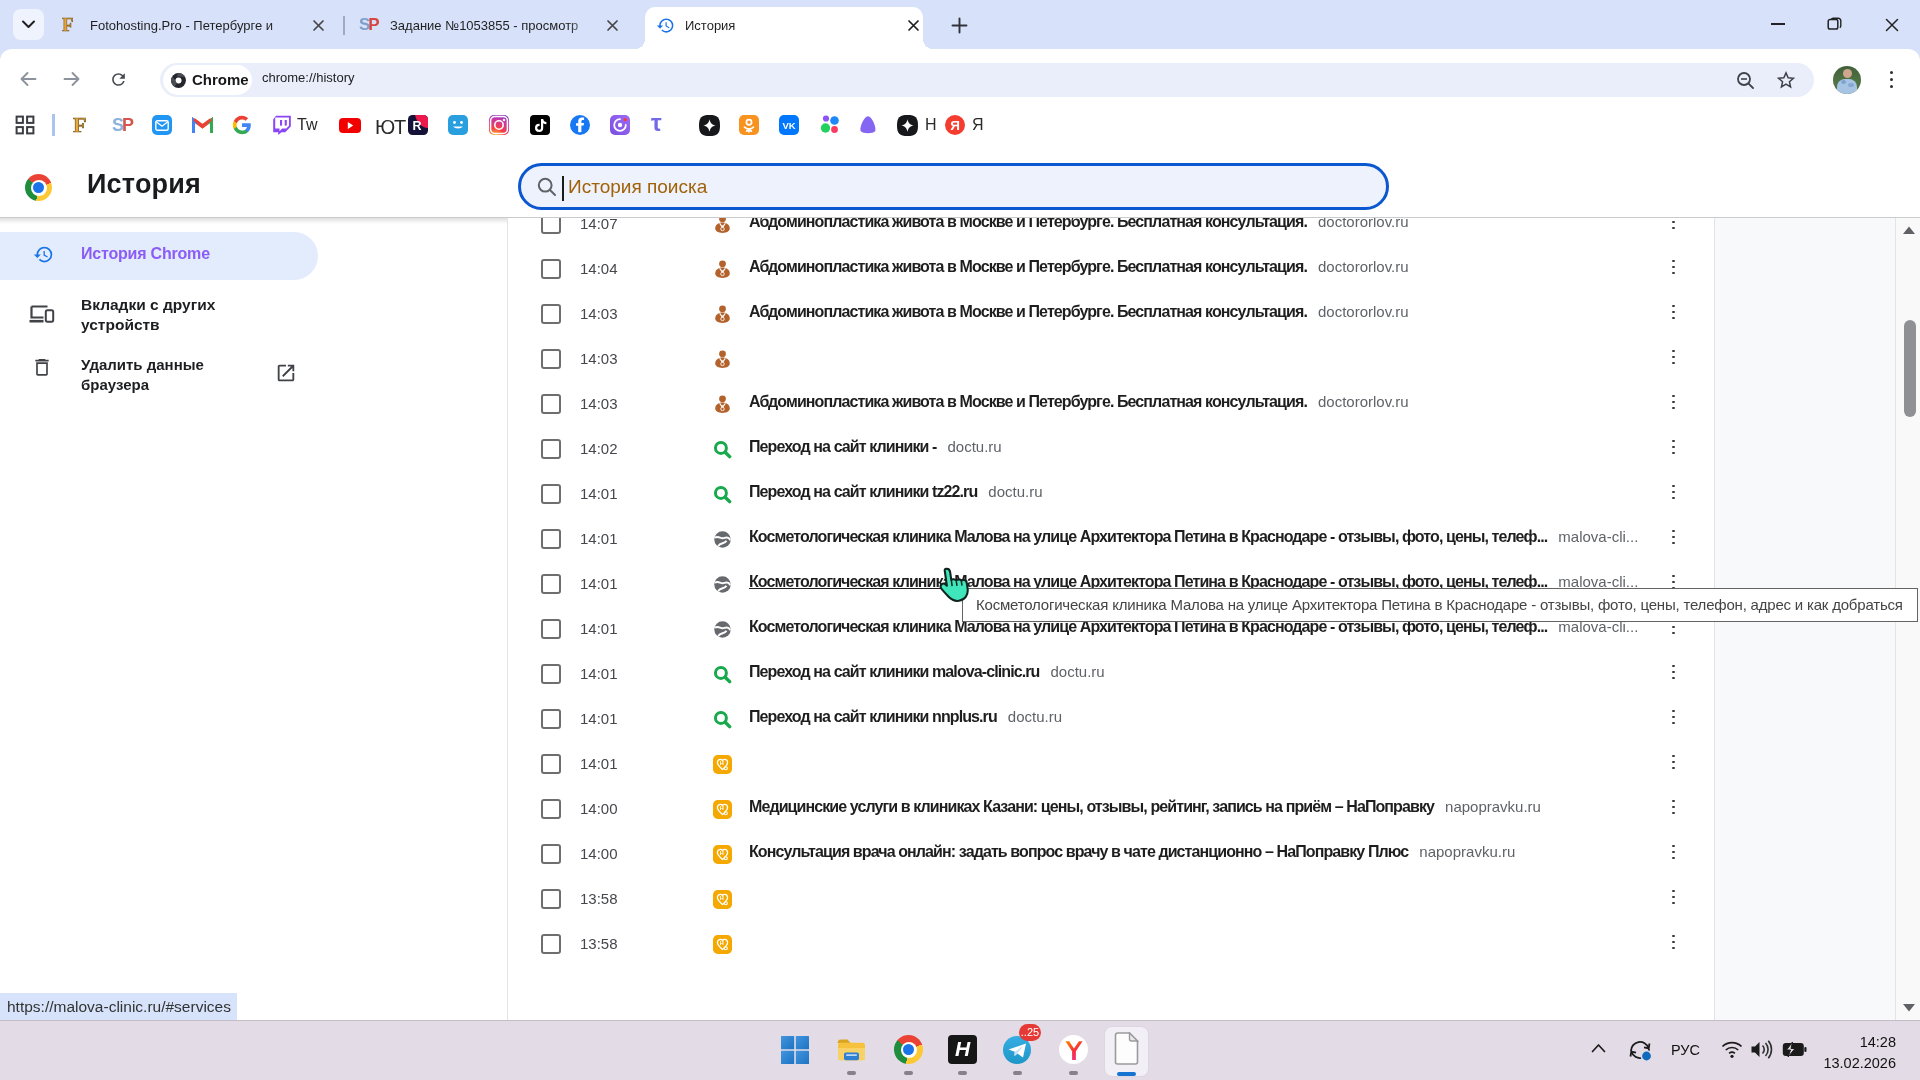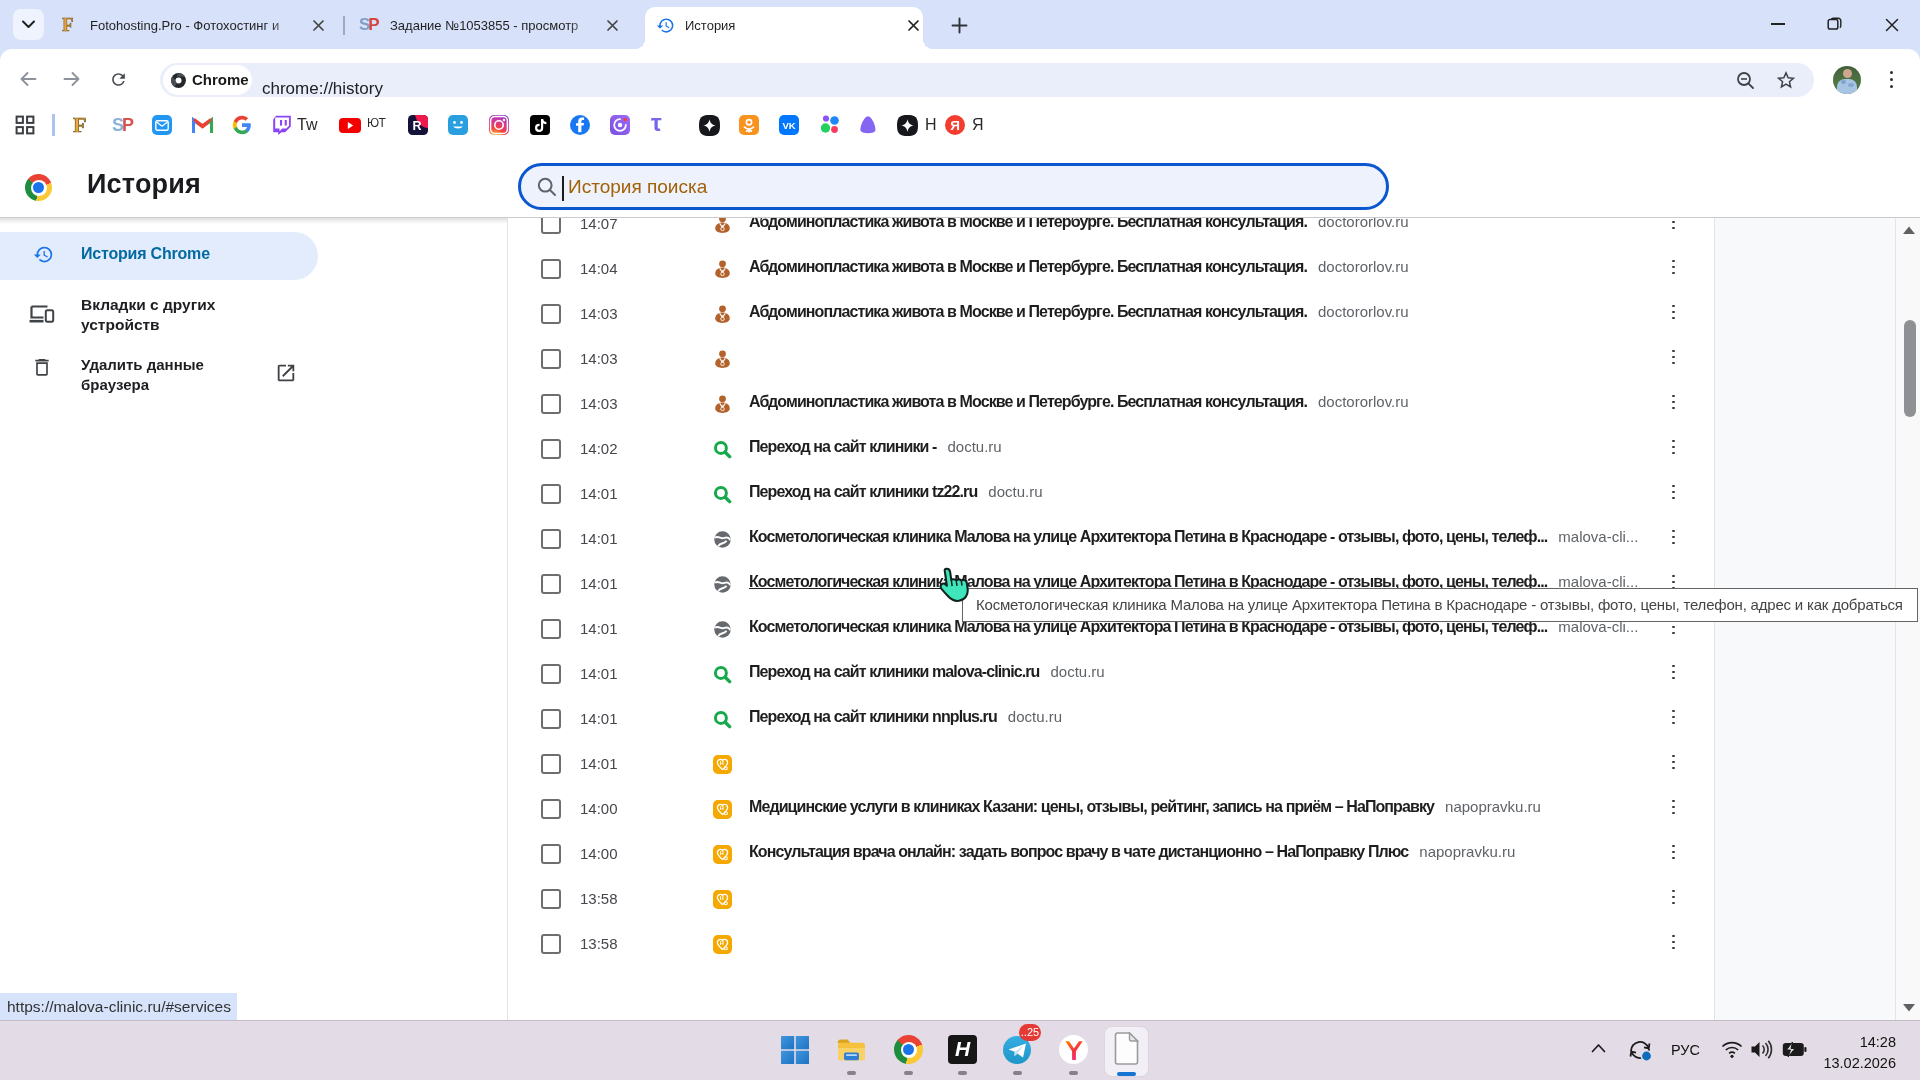--- a/index.html
+++ b/index.html
@@ -40,21 +40,21 @@
 <div id="page">
   <div class="abs" id="tabstrip">
     <div class="abs" style="left:13px;top:9px;width:31px;height:31px;border-radius:8px;background:#eef3fd;"></div>
     <svg class="abs" style="left:21px;top:19px;" width="15" height="11" viewBox="0 0 15 11">
         <path d="M2 2.5 L7.5 8 L13 2.5" stroke="#1f1f1f" stroke-width="2" fill="none" stroke-linecap="round" stroke-linejoin="round"></path>
       </svg>
 
     <svg class="abs" style="left:62px;top:16px;" width="17" height="19" viewBox="0 0 17 19">
         <text x="0" y="15" font-family="Liberation Serif" font-size="19" font-weight="bold" fill="#e8a33d" stroke="#7a5a1a" stroke-width="0.6">F</text>
       </svg>
-    <div class="abs tabtitle" style="left:90px;width:212px;-webkit-mask-image:linear-gradient(90deg,#000 85%,transparent 98%);">Fotohosting.Pro - Фотохостинг и</div>
+    <div class="abs tabtitle" style="left:90px;width:212px;-webkit-mask-image:linear-gradient(90deg,#000 85%,transparent 98%);">Fotohosting.Pro - Петербурге и</div>
     <svg class="abs" style="left:312px;top:19px;" width="13" height="13" viewBox="0 0 13 13">
         <path d="M2 2 L11 11 M11 2 L2 11" stroke="#454545" stroke-width="1.7" stroke-linecap="round"></path>
       </svg>
     <div class="abs" style="left:343px;top:16px;width:2px;height:19px;background:#9daac6;"></div>
 
     <div class="abs" style="left:359px;top:15px;width:22px;height:21px;font-size:17px;font-weight:bold;"><span style="color:#7f9ec8;">S</span><span style="color:#d64541;margin-left:-2px;">P</span></div>
     <div class="abs tabtitle" style="left:390px;width:210px;-webkit-mask-image:linear-gradient(90deg,#000 85%,transparent 98%);">Задание №1053855 - просмотр</div>
     <svg class="abs" style="left:606px;top:19px;" width="13" height="13" viewBox="0 0 13 13">
         <path d="M2 2 L11 11 M11 2 L2 11" stroke="#454545" stroke-width="1.7" stroke-linecap="round"></path>
       </svg>
@@ -96,21 +96,21 @@
       </svg>
     <div class="abs" id="omnibox"></div>
     <div class="abs" id="chip"></div>
     <svg class="abs" style="left:170px;top:72px;" width="17" height="17" viewBox="0 0 48 48">
         <circle cx="24" cy="24" r="21" fill="#23262b"></circle>
         <circle cx="24" cy="24" r="8.5" fill="#fff"></circle>
         <path d="M24 3 a21 21 0 0 1 18.2 10.5 l-12.9 0 a10.5 10.5 0 0 0 -10.6 0z" fill="#4a4e55"></path>
         <path d="M5.8 13.5 a21 21 0 0 0 7.3 28.7 l6.4-11.1 a10.5 10.5 0 0 1 -5.2-9.2z" fill="#4a4e55"></path>
       </svg>
     <div class="abs" style="left:192px;top:71px;font-size:15px;font-weight:bold;color:#17181a;">Chrome</div>
-    <div class="abs" style="left:262px;top:70px;font-size:17px;color:#202124;margin-top:9px;">chrome://history</div>
+    <div class="abs" style="left:262px;top:70px;font-size:13px;color:#202124;">chrome://history</div>
     <svg class="abs" style="left:1736px;top:71px;" width="19" height="19" viewBox="0 0 19 19">
         <circle cx="8" cy="8" r="6" fill="none" stroke="#3f4248" stroke-width="1.8"></circle>
         <path d="M12.6 12.6 L17 17" stroke="#3f4248" stroke-width="1.8" stroke-linecap="round"></path>
         <path d="M5 8 H11" stroke="#3f4248" stroke-width="1.6"></path>
       </svg>
     <svg class="abs" style="left:1776px;top:70px;" width="20" height="20" viewBox="0 0 24 24">
         <path fill="none" stroke="#3f4248" stroke-width="1.8" d="M12 3.5 l2.6 5.8 6.3.6 -4.8 4.2 1.4 6.2 -5.5-3.3 -5.5 3.3 1.4-6.2 -4.8-4.2 6.3-.6z"></path>
       </svg>
     <div class="abs" style="left:1833px;top:66px;width:28px;height:28px;border-radius:50%;background:linear-gradient(#42603a 0%,#4e7243 50%,#56784a 100%);overflow:hidden;">
       <div style="position:absolute;left:9.5px;top:3px;width:9px;height:9px;border-radius:50%;background:#cfa78f;"></div>
@@ -159,21 +159,21 @@
     <svg class="abs" style="left:272px;top:115px;" width="20" height="20" viewBox="0 0 20 20">
         <path fill="#8c44f7" d="M4 0.8 L1.2 4.6 v12.6 h5 v2.8 l3.2-2.8 h3.8 l5.6-5.6 V0.8z M17 10.7 L14.2 13.5 h-4 l-2.7 2.7 v-2.7 H3.2 V2.6 H17z"></path>
         <rect x="8" y="5" width="2.1" height="5.6" fill="#8c44f7"></rect>
         <rect x="12.7" y="5" width="2.1" height="5.6" fill="#8c44f7"></rect>
       </svg>
     <div class="abs" style="left:297px;top:116px;font-size:16px;color:#2a2a2a;">Tw</div>
     <svg class="abs" style="left:339px;top:118px;" width="22" height="15" viewBox="0 0 22 15">
         <rect width="22" height="15" rx="4" fill="#f20000"></rect>
         <path d="M8.8 4 L14.3 7.5 L8.8 11z" fill="#fff"></path>
       </svg>
-    <div class="abs" style="left:367px;top:116px;font-size:12px;color:#2a2a2a;">ЮТ</div>
+    <div class="abs" style="left:375px;top:116px;font-size:20px;color:#2a2a2a;">ЮТ</div>
     <svg class="abs" style="left:408px;top:115px;" width="20" height="20" viewBox="0 0 20 20">
         <rect width="20" height="20" rx="4.5" fill="#15123a"></rect>
         <path d="M7 0 h8.5 a4.5 4.5 0 0 1 4.5 4.5 v8.5 C14 13 8.5 7 7 0z" fill="#ed194c"></path>
         <text x="4.6" y="15" font-size="12.5" font-weight="bold" fill="#fff">R</text>
       </svg>
     <div class="abs" style="left:448px;top:115px;width:20px;height:20px;border-radius:5px;background:#2a9fe0;"></div>
     <svg class="abs" style="left:451px;top:120px;" width="14" height="11" viewBox="0 0 14 11">
         <circle cx="3.5" cy="2.5" r="1.4" fill="#fff"></circle>
         <circle cx="10.5" cy="2.5" r="1.4" fill="#fff"></circle>
         <path d="M2 6.5 a6 4.5 0 0 0 10 0z" fill="#fff"></path>
@@ -259,21 +259,21 @@
       </svg>
     <div class="abs" style="left:562px;top:176px;width:1.6px;height:25px;background:#1b1b1b;"></div>
     <div class="abs" style="left:568px;top:176px;font-size:19px;color:#a16207;">История поиска</div>
   </div>
   <div class="abs" id="sidebar" style="left:0;top:218px;width:507px;height:802px;background:#fff;"></div>
     <div id="sb-items">
     <div class="abs" id="sidebar-sel" style="top:232px;"></div>
     <svg class="abs" style="left:33px;top:244px;" width="21" height="21" viewBox="0 0 24 24">
         <path fill="#1a73e8" d="M13 3a9 9 0 0 0-9 9H1l3.89 3.89.07.14L9 12H6c0-3.87 3.13-7 7-7s7 3.13 7 7-3.13 7-7 7c-1.93 0-3.68-.79-4.94-2.06l-1.42 1.42A8.954 8.954 0 0 0 13 21a9 9 0 0 0 0-18zm-1 5v5l4.28 2.54.72-1.21-3.5-2.08V8H12z"></path>
       </svg>
-    <div class="abs" style="left:81px;top:245px;font-size:16px;font-weight:bold;color:#0369a1;letter-spacing:-0.2px;">История Chrome</div>
+    <div class="abs" style="left:81px;top:245px;font-size:16px;font-weight:bold;color:#8b5cf6;letter-spacing:-0.2px;">История Chrome</div>
     <svg class="abs" style="left:29px;top:304px;" width="26" height="20" viewBox="0 0 26 20">
         <path d="M2.5 2.5 h16 M2.5 2.5 v11 h12" fill="none" stroke="#3f4247" stroke-width="2.2"></path>
         <path d="M0.5 17.2 h14" stroke="#3f4247" stroke-width="2.6"></path>
         <rect x="16.8" y="6.2" width="7.4" height="11.5" rx="1.6" fill="none" stroke="#3f4247" stroke-width="2"></rect>
       </svg>
     <div class="abs" style="left:81px;top:295px;font-size:15.5px;font-weight:bold;color:#1d1e21;line-height:19.5px;">Вкладки с других<br>устройств</div>
     <svg class="abs" style="left:32px;top:355px;" width="20" height="23" viewBox="0 0 24 26">
         <path fill="#3f4247" d="M17 10v12H7V10h10m-1.5-6h-7l-1 1H4v2h16V5h-3.5l-1-1zM19 8H5v14c0 1.1.9 2 2 2h10c1.1 0 2-.9 2-2V8z"></path>
         <rect x="9.4" y="12.5" width="1.8" height="7" fill="#fff"></rect>
         <rect x="12.9" y="12.5" width="1.8" height="7" fill="#fff"></rect>

